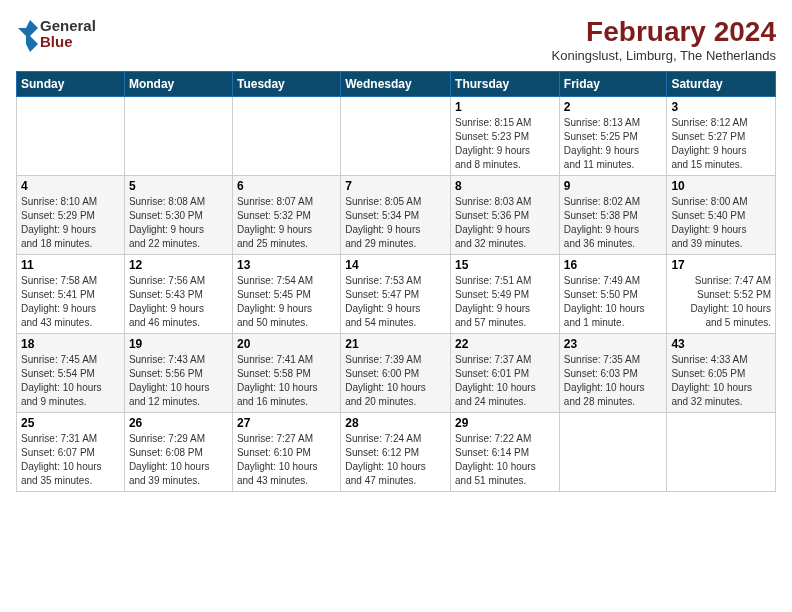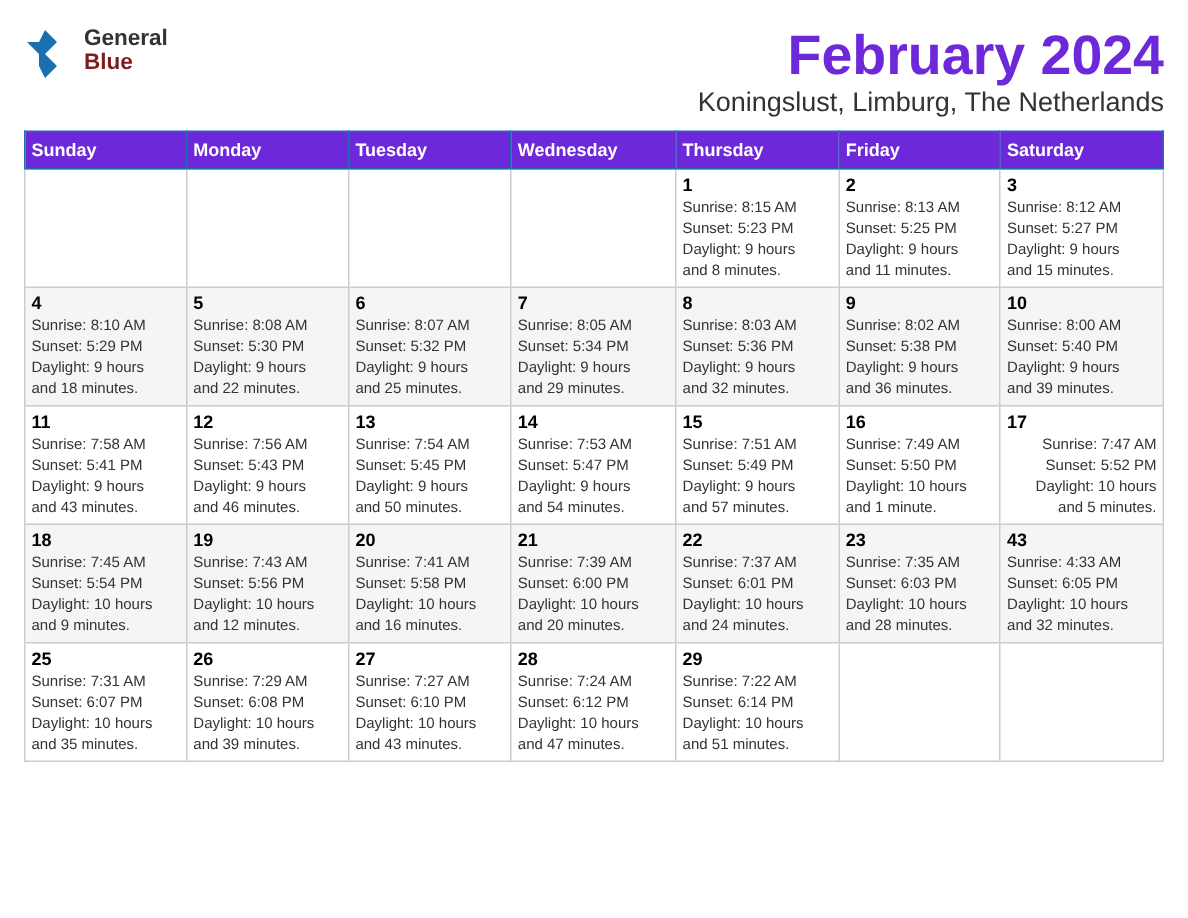--- a/index.html
+++ b/index.html
@@ -18,35 +18,35 @@
     }
     .logo {
       display: flex;
       align-items: center;
       gap: 0;
     }
     .title-area {
       text-align: right;
     }
     .main-title {
-      font-size: 37px;
+      font-size: 28px;
       font-weight: bold;
-      color: #6d28d9;
+      color: #7f1d1d;
     }
     .subtitle {
-      font-size: 18px;
+      font-size: 13px;
       color: #333;
     }
     .calendar-table {
       width: 100%;
       border-collapse: collapse;
       font-size: 10.5px;
     }
     .calendar-table th {
-      background: #6d28d9;
+      background: #0c4a6e;
       color: #fff;
       padding: 5px 4px;
       text-align: left;
       font-size: 12px;
       font-weight: bold;
       border: 1px solid #1a6faf;
     }
     .calendar-table td {
       border: 1px solid #ccc;
       vertical-align: top;
@@ -71,21 +71,21 @@
     }
     .empty-cell {
       background: #fff !important;
     }
   </style>
 </head>
 <body>
 
 <div class="header-area">
   <div class="logo">
-    <div style="display:flex;align-items:center;gap:16px;">
+    <div style="display:flex;align-items:center;gap:0;">
       <svg width="24" height="36" viewBox="0 0 24 36">
         <polygon points="14,4 22,12 14,20 22,28 14,36 10,28 10,20 2,28 10,20 2,12 10,12" fill="#1a6faf"></polygon>
       </svg>
       <div style="line-height:1.1;">
         <div style="font-size:15px;font-weight:bold;color:#333;">General</div>
         <div style="font-size:15px;font-weight:bold;color:#7f1d1d;">Blue</div>
       </div>
     </div>
   </div>
   <div class="title-area">

